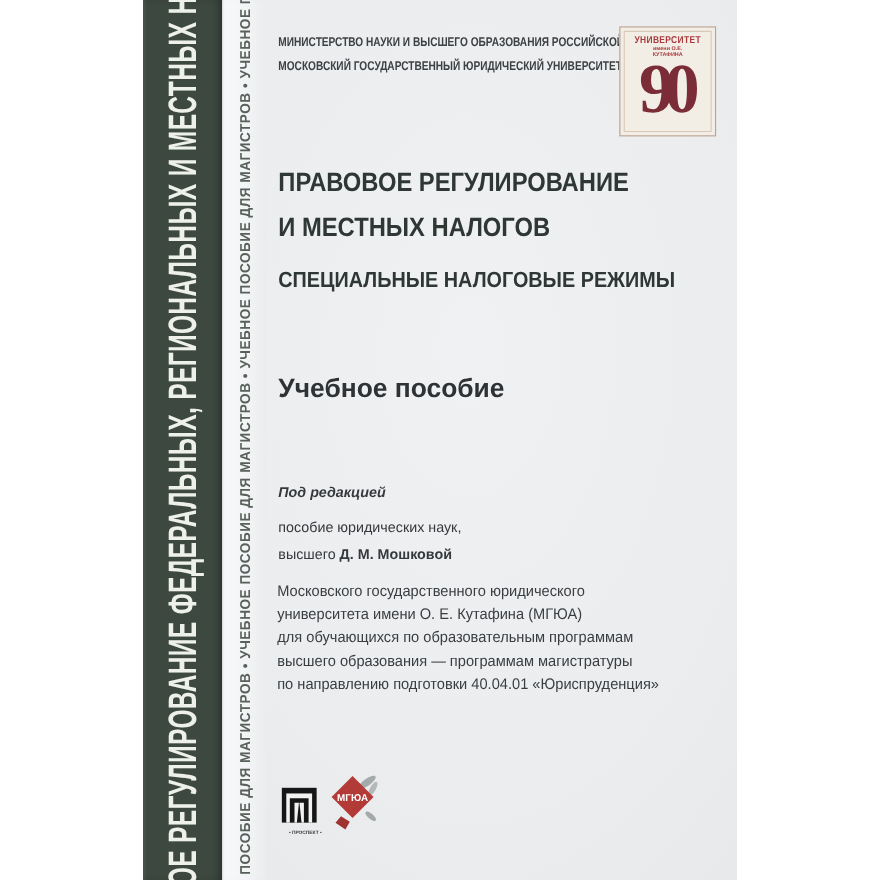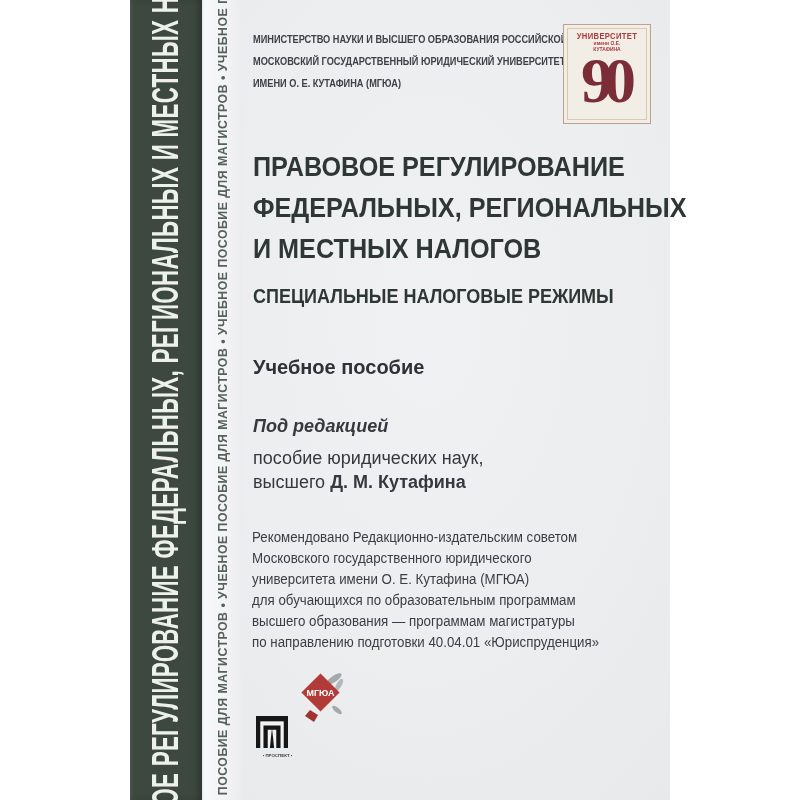--- a/index.html
+++ b/index.html
@@ -44,36 +44,36 @@
            background:#f2eee5; border:1px solid #bba193; box-sizing:border-box; text-align:center;
            box-shadow: inset 0 0 0 3px #f2eee5, inset 0 0 0 4px #d8c9b6; }
   .anniv-l1 { margin-top:6px; font-size:9px; font-weight:bold; color:#a93a3e; letter-spacing:.4px;
               transform:scaleX(.85); }
   .anniv-l2 { font-size:8px; font-weight:bold; color:#a93a3e; transform:scale(.62); transform-origin:50% 0; }
   .anniv-num { font-family:"Liberation Serif", serif; font-weight:bold; font-size:64px; color:#7b2d37;
                line-height:46px; letter-spacing:-9px; margin-top:-1px; text-indent:-6px; }
 
   
   .title { position:absolute; left:123px; top:146px; color:#2f3734; font-weight:bold; }
-  .title-main { font-size:28px; line-height:41px; }
+  .title-main { font-size:24px; line-height:41px; }
   .title-sub  { font-size:20px; line-height:30px; margin-top:12px; }
 
-  .edition { position:absolute; left:123px; top:356px; font-size:20px; font-weight:bold; color:#2e3234;text-align:right; }
+  .edition { position:absolute; left:123px; top:340px; font-size:24px; font-weight:bold; color:#2e3234;text-align:right; }
 
-  .editors { position:absolute; left:123px; top:414px; font-size:18px; color:#36393c; line-height:24px; }
+  .editors { position:absolute; left:123px; top:436px; font-size:13px; color:#36393c; line-height:24px; }
   .edited-by { font-weight:bold; font-style:italic; margin-bottom:8px; }
   .editor-name { font-weight:bold; }
 
   .recommendation { position:absolute; left:122px; top:527px; font-size:14px; line-height:21px; color:#3a3e41; }
 
   
   .prospekt { position:absolute; left:125px; top:716px; width:34px; text-align:center; }
   .prospekt-caption { font-size:8px; color:#3a3a3a; font-weight:bold; white-space:nowrap;
                       transform:scale(.55); transform-origin:50% 0; margin-top:1px; }
-  .mgua { position:absolute; left:166px; top:670px; }
+  .mgua { position:absolute; left:166px; top:702px; }
 </style>
 </head>
 <body>
 
 <div class="canvas">
   <div class="book">
 
     <div class="spine">
       <div class="spine-text-wrap">
         <span class="spine-text">ПРАВОВОЕ РЕГУЛИРОВАНИЕ ФЕДЕРАЛЬНЫХ, РЕГИОНАЛЬНЫХ И МЕСТНЫХ НАЛОГОВ</span>
@@ -81,46 +81,43 @@
     </div>
 
     <div class="edge-strip"></div>
     <div class="edge-text-wrap">
       <span class="edge-text">УЧЕБНОЕ ПОСОБИЕ ДЛЯ МАГИСТРОВ • УЧЕБНОЕ ПОСОБИЕ ДЛЯ МАГИСТРОВ • УЧЕБНОЕ ПОСОБИЕ ДЛЯ МАГИСТРОВ • УЧЕБНОЕ ПОСОБИЕ</span>
     </div>
 
     <div class="ministry">
       <div><span class="cx80">МИНИСТЕРСТВО НАУКИ И ВЫСШЕГО ОБРАЗОВАНИЯ РОССИЙСКОЙ ФЕДЕРАЦИИ</span></div>
       <div><span class="cx80">МОСКОВСКИЙ ГОСУДАРСТВЕННЫЙ ЮРИДИЧЕСКИЙ УНИВЕРСИТЕТ</span></div>
-      <div><span class="cx80">ИМЕНИ О. Е. КУТАФИНА (МГЮА)</span></div>
     </div>
 
     <div class="anniv">
       <div class="anniv-l1">УНИВЕРСИТЕТ</div>
       <div class="anniv-l2">имени О.Е. КУТАФИНА</div>
       <div class="anniv-num">90</div>
     </div>
 
     <div class="title">
       <div class="title-main"><span class="cx90">ПРАВОВОЕ РЕГУЛИРОВАНИЕ</span></div>
-      <div class="title-main"><span class="cx90">ФЕДЕРАЛЬНЫХ, РЕГИОНАЛЬНЫХ</span></div>
       <div class="title-main"><span class="cx90">И МЕСТНЫХ НАЛОГОВ</span></div>
       <div class="title-sub"><span class="cx90">СПЕЦИАЛЬНЫЕ НАЛОГОВЫЕ РЕЖИМЫ</span></div>
     </div>
 
     <div class="edition">Учебное пособие</div>
 
     <div class="editors">
       <div class="edited-by">Под редакцией</div>
       <div>пособие юридических наук,</div>
-      <div><span>высшего </span><span class="editor-name">Д. М. Кутафина</span></div>
+      <div><span>высшего </span><span class="editor-name">Д. М. Мошковой</span></div>
     </div>
 
     <div class="recommendation">
-      <div><span class="cx95">Рекомендовано Редакционно-издательским советом</span></div>
       <div><span class="cx95">Московского государственного юридического</span></div>
       <div><span class="cx95">университета имени О. Е. Кутафина (МГЮА)</span></div>
       <div><span class="cx95">для обучающихся по образовательным программам</span></div>
       <div><span class="cx95">высшего образования — программам магистратуры</span></div>
       <div><span class="cx95">по направлению подготовки 40.04.01 «Юриспруденция»</span></div>
     </div>
 
     <div class="prospekt">
       <svg width="32" height="32" viewBox="0 0 30 30">
         <rect width="30" height="30" fill="#161616"></rect>

